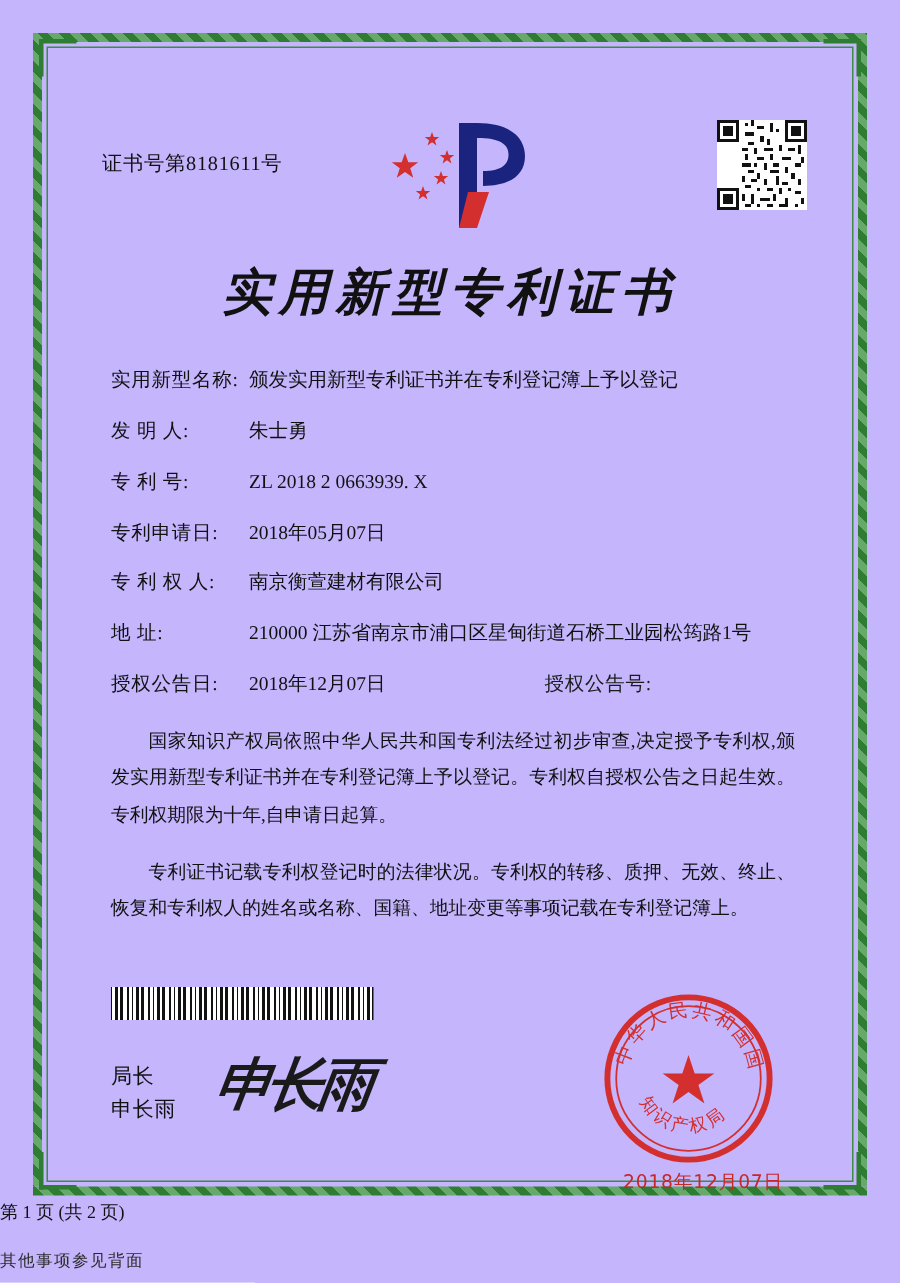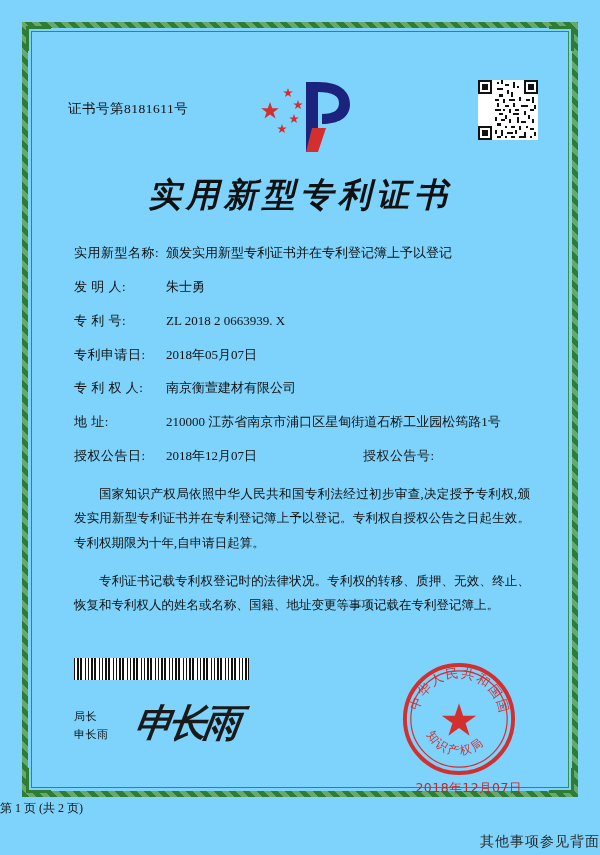--- a/index.html
+++ b/index.html
@@ -12,21 +12,21 @@
     height: 855px;
     position: relative;
     font-family: "Liberation Serif", serif;
     color: #1b1b1b;
     overflow: hidden;
   }
 
   .page {
     position: absolute;
     inset: 0;
-    background: #7dd3fc;
+    background: #c4b5fd;
   }
 
   
   .border-outer {
     position: absolute;
     left: 22px;
     top: 22px;
     right: 22px;
     bottom: 58px;
     border: 6px solid #2e7d32;
@@ -164,21 +164,21 @@
       #111 6px 8px, #fff 8px 11px, #111 11px 12px, #fff 12px 14px);
   }
   .signature-block {
     position: absolute;
     left: 14px;
     top: 68px;
     display: flex;
     align-items: flex-start;
   }
   .sig-label {
-    font-size: 11px;
+    font-size: 14px;
     line-height: 1.6;
     letter-spacing: 0.5px;
     color: #111;
   }
   .sig-hand {
     margin-left: 26px;
     margin-top: -10px;
     font-size: 38px;
     font-family: "DejaVu Serif", serif;
     font-style: italic;
@@ -214,22 +214,22 @@
     top: 800px;
     text-align: left;
     font-size: 12px;
     color: #111;
   }
   .footnote {
     position: absolute;
     left: 0;
     right: 0;
     top: 833px;
-    text-align: right;
-    font-size: 14px;
+    text-align: left;
+    font-size: 11px;
     color: #2b2b2b;
     letter-spacing: 1px;
   }
 </style>
 </head>
 <body>
 
 <div class="page">
 
   <div class="border-outer"></div>

